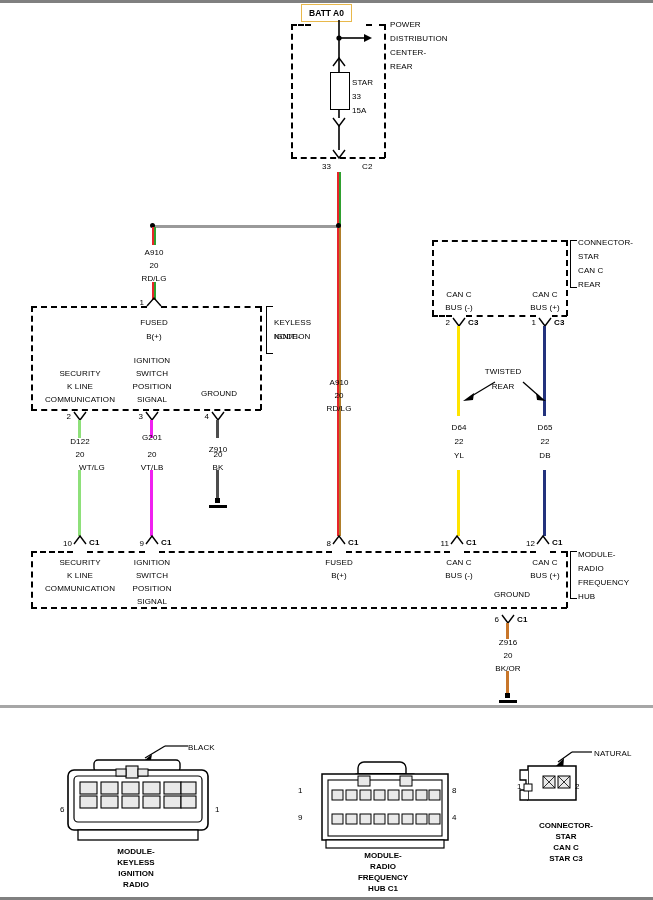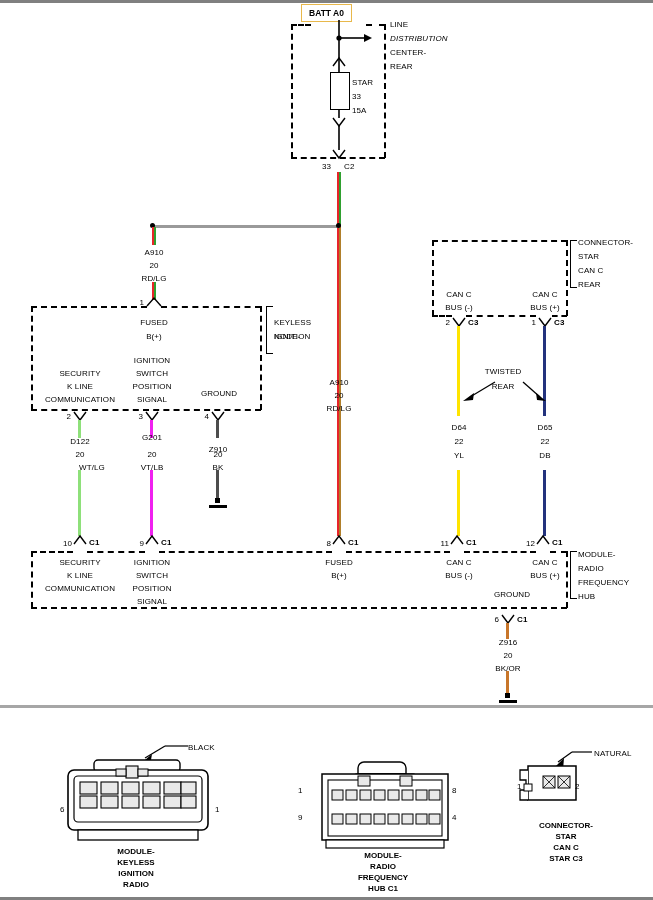--- a/index.html
+++ b/index.html
@@ -39,22 +39,22 @@
   <div id="botbar"></div>
 
   <div class="battbox" style="left:301px;top:4px;">BATT A0</div>
 
   <div class="dash-v" style="left:291px;top:24px;height:134px;"></div>
   <div class="dash-h" style="left:291px;top:24px;width:20px;"></div>
   <div class="dash-h" style="left:366px;top:24px;width:19px;"></div>
   <div class="dash-v" style="left:384px;top:24px;height:134px;"></div>
   <div class="dash-h" style="left:291px;top:157px;width:94px;"></div>
 
-  <div class="lbl" style="left:390px;top:19px;">LINE</div>
-  <div class="lbl" style="left:390px;top:33px;font-style:italic;">DISTRIBUTION</div>
+  <div class="lbl" style="left:390px;top:19px;">POWER</div>
+  <div class="lbl" style="left:390px;top:33px;">DISTRIBUTION</div>
   <div class="lbl" style="left:390px;top:47px;">CENTER-</div>
   <div class="lbl" style="left:390px;top:61px;">REAR</div>
 
   <svg style="left:0;top:0;width:653px;height:200px;">
     <line x1="339" y1="20" x2="339" y2="38" stroke="#000" stroke-width="1.6"></line>
     <line x1="339" y1="38" x2="339" y2="68" stroke="#000" stroke-width="1.6"></line>
 
     <line x1="339" y1="38" x2="364" y2="38" stroke="#000" stroke-width="1.6"></line>
     <polygon points="364,34 372,38 364,42" fill="#000"></polygon>
     <circle cx="339" cy="38" r="2.6" fill="#000"></circle>
@@ -69,21 +69,21 @@
     <line x1="339" y1="126" x2="339" y2="150" stroke="#000" stroke-width="1.6"></line>
     <polyline points="333,150 339,158 345,150" fill="none" stroke="#000" stroke-width="1.4"></polyline>
   </svg>
 
   <div class="fusebox" style="left:330px;top:72px;width:18px;height:36px;"></div>
   <div class="lbl" style="left:352px;top:77px;">STAR</div>
   <div class="lbl" style="left:352px;top:91px;">33</div>
   <div class="lbl" style="left:352px;top:105px;">15A</div>
 
   <div class="lbl r" style="left:331px;top:161px;">33</div>
-  <div class="lbl" style="left:344px;top:161px;">C2</div>
+  <div class="lbl" style="left:362px;top:161px;">C2</div>
 
   <div class="wire two" style="left:337px;top:172px;width:4px;height:54px;
               background:linear-gradient(90deg,#e8242a 0 50%,#2fa02f 50% 100%);"></div>
   <div class="wire two" style="left:337px;top:226px;width:4px;height:310px;
               background:linear-gradient(90deg,#e8242a 0 50%,#b07f2a 50% 100%);"></div>
 
   <div class="hline" style="left:152px;top:225px;width:188px;background:#9a9a9a;height:3px;"></div>
   <div class="dot" style="left:150px;top:223px;"></div>
   <div class="dot" style="left:336px;top:223px;"></div>
 

